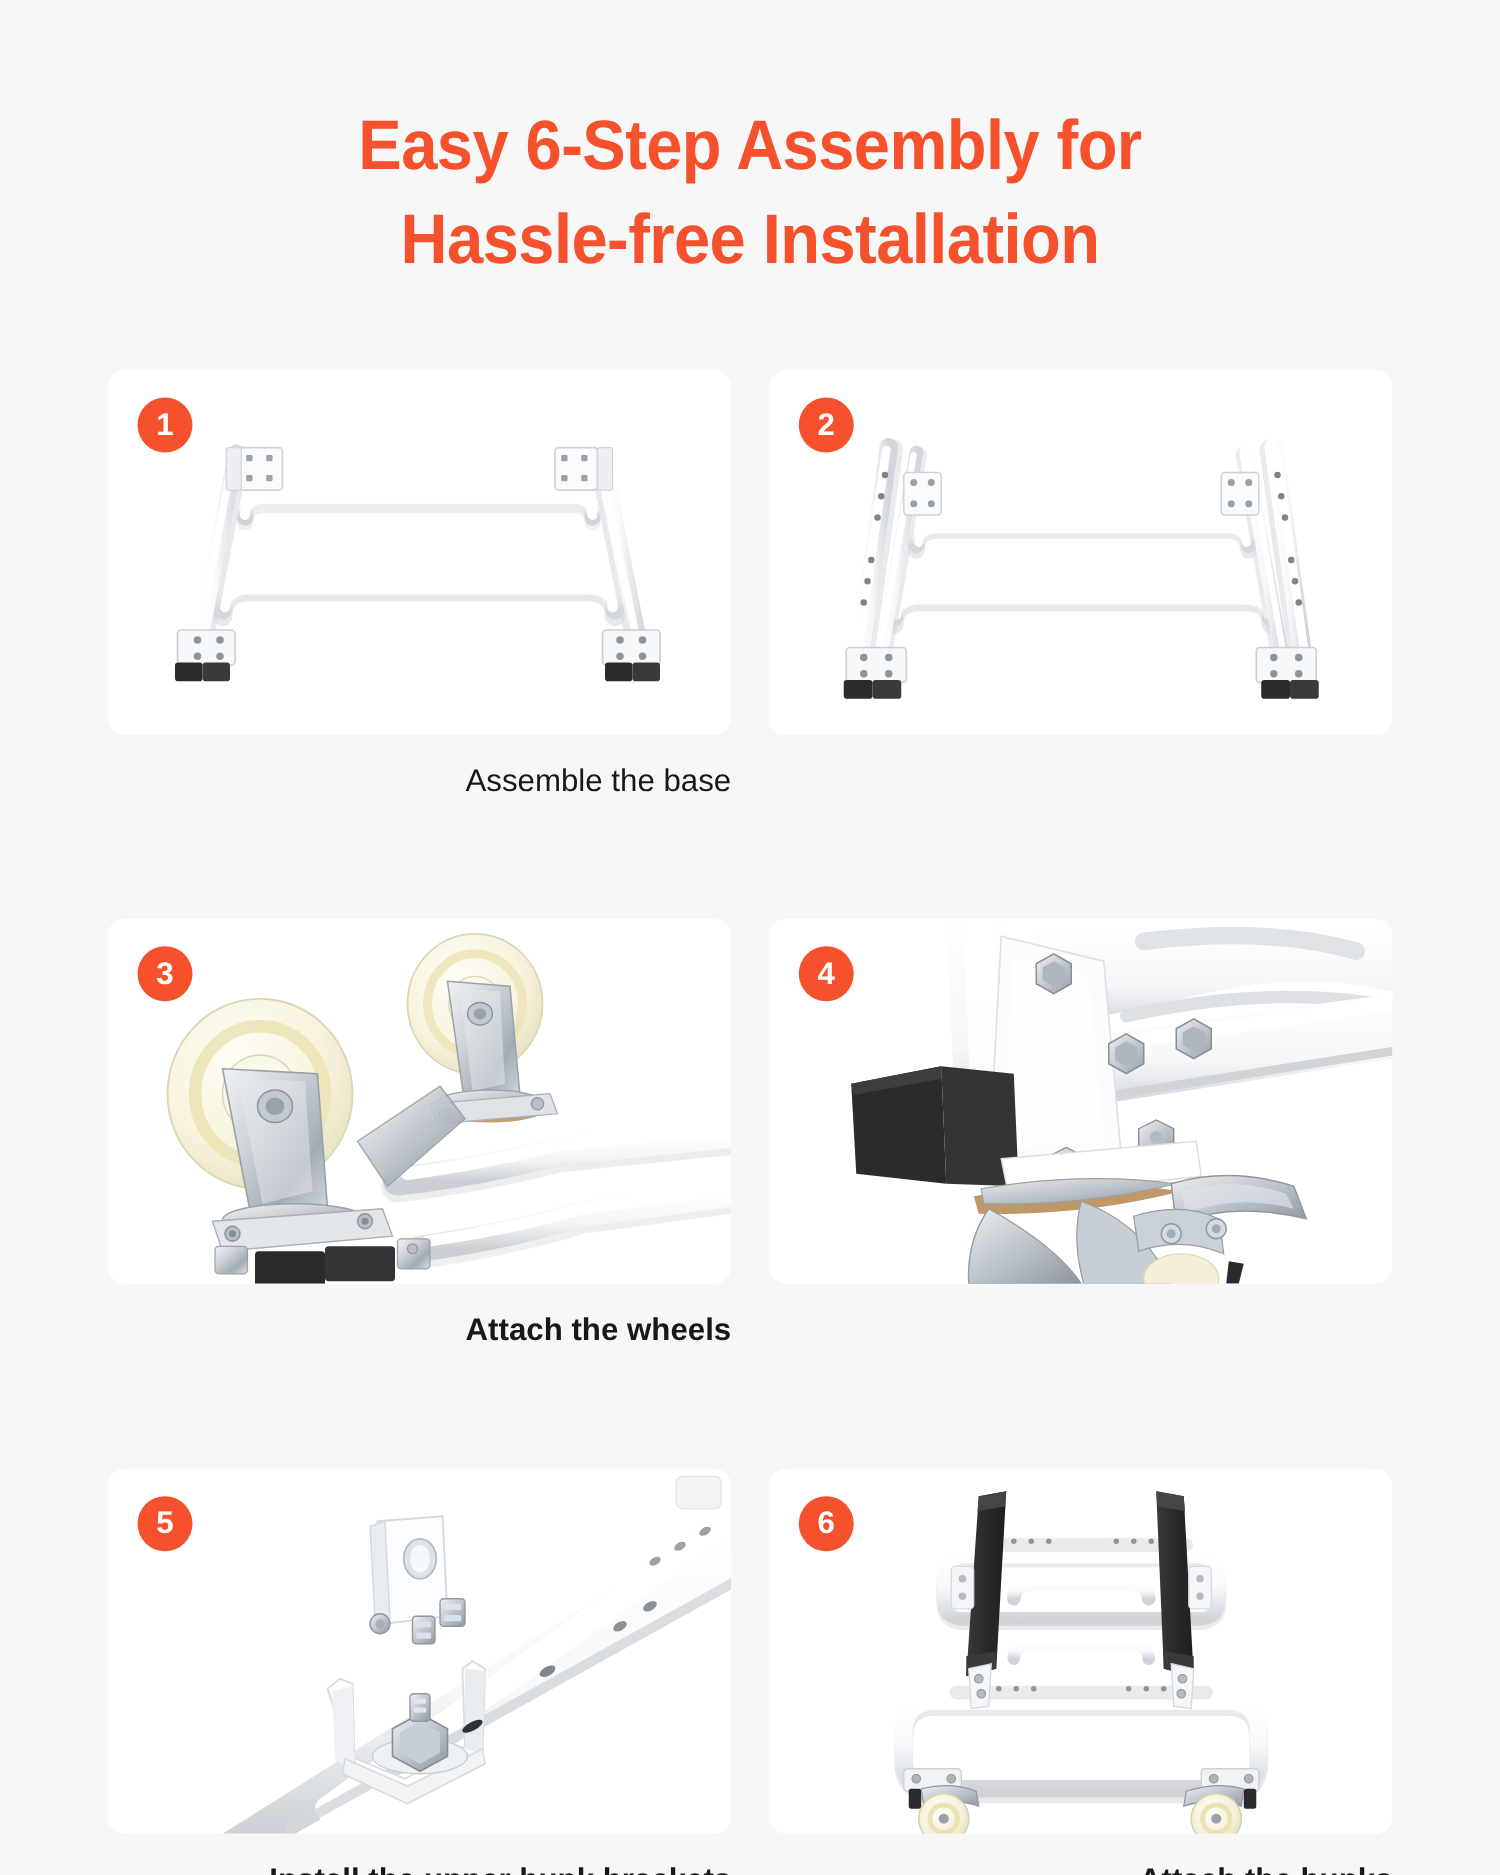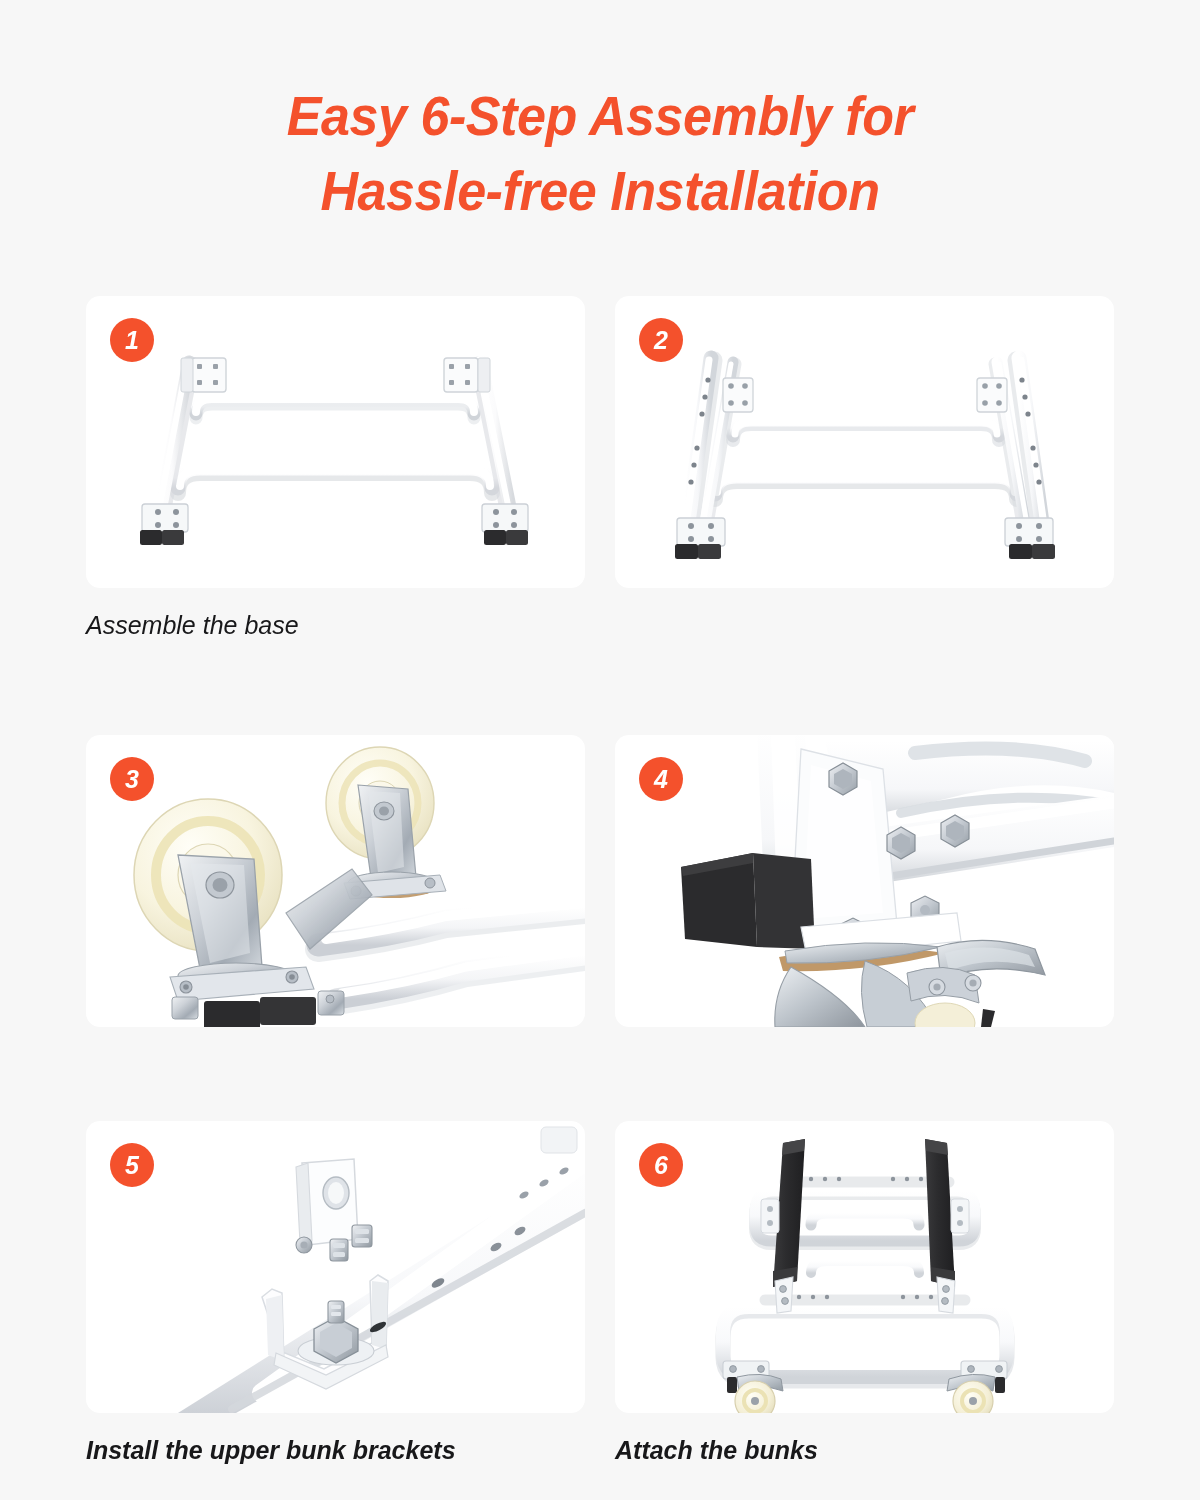--- a/index.html
+++ b/index.html
@@ -11,21 +11,20 @@
     background: #f7f7f7;
     font-family: "Liberation Sans", sans-serif;
     overflow: hidden;
   }
 
   .page {
     position: relative;
     width: 1200px;
     height: 1488px;
     background: #f7f7f7;
-    font-style: italic;
   }
 
   
   .heading {
     position: absolute;
     top: 78px;
     left: 0;
     width: 1200px;
     text-align: center;
     color: #f4512c;
@@ -75,21 +74,21 @@
     font-weight: 700;
     display: flex;
     align-items: center;
     justify-content: center;
     z-index: 6;
     line-height: 1;
   }
 
   .caption {
     margin-top: 22px;
-    text-align: left;
+    text-align: right;
     font-size: 25px;
     color: #18181a;
     line-height: 1.25;
   }
   .caption.w-regular { font-weight: 400; }
   .caption.w-bold    { font-weight: 700; }
 
   .art { position: absolute; inset: 0; }
   .art svg { width: 100%; height: 100%; display: block; }
 </style>
@@ -373,20 +372,21 @@
             <rect x="174" y="262" width="56" height="28" rx="3" fill="#343436"></rect>
 
             <g>
               <rect x="86" y="262" width="26" height="22" rx="3" fill="url(#chromeG)" stroke="#9aa2aa" stroke-width="1"></rect>
               <rect x="232" y="256" width="26" height="24" rx="3" fill="url(#chromeG)" stroke="#9aa2aa" stroke-width="1"></rect>
               <circle cx="244" cy="264" r="4" fill="#b7bec6" stroke="#8d949c" stroke-width="0.9"></circle>
             </g>
           </svg>
         </div>
       </div>
+      <div class="caption w-bold">Attach the wheels</div>
     </div>
 
     <div class="step">
       <div class="card">
         <div class="badge">4</div>
         <div class="art">
           <svg viewBox="0 0 499 292" xmlns="http://www.w3.org/2000/svg">
             <defs>
               <linearGradient id="wf4" x1="0" y1="0" x2="0" y2="1">
                 <stop offset="0" stop-color="#ffffff"></stop>

